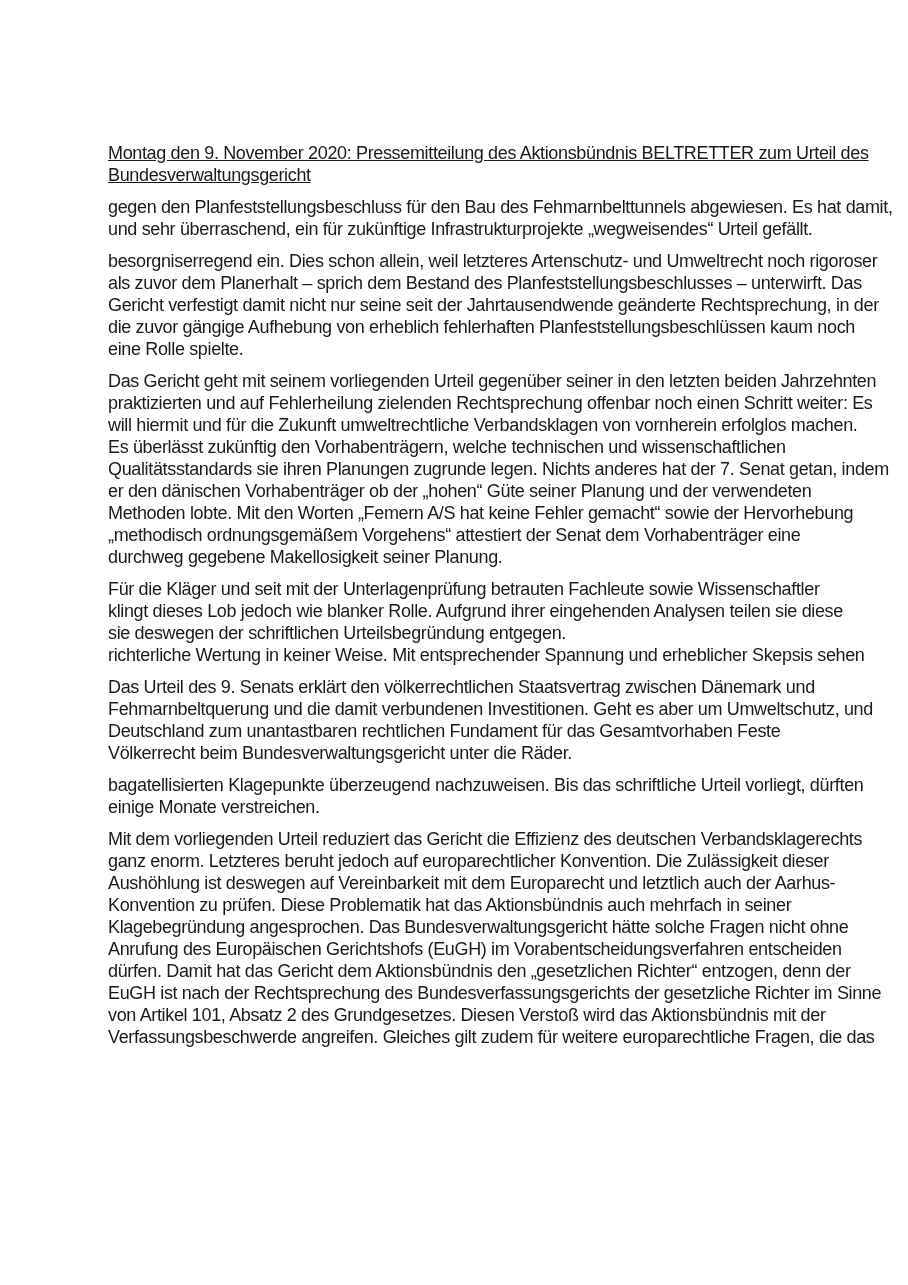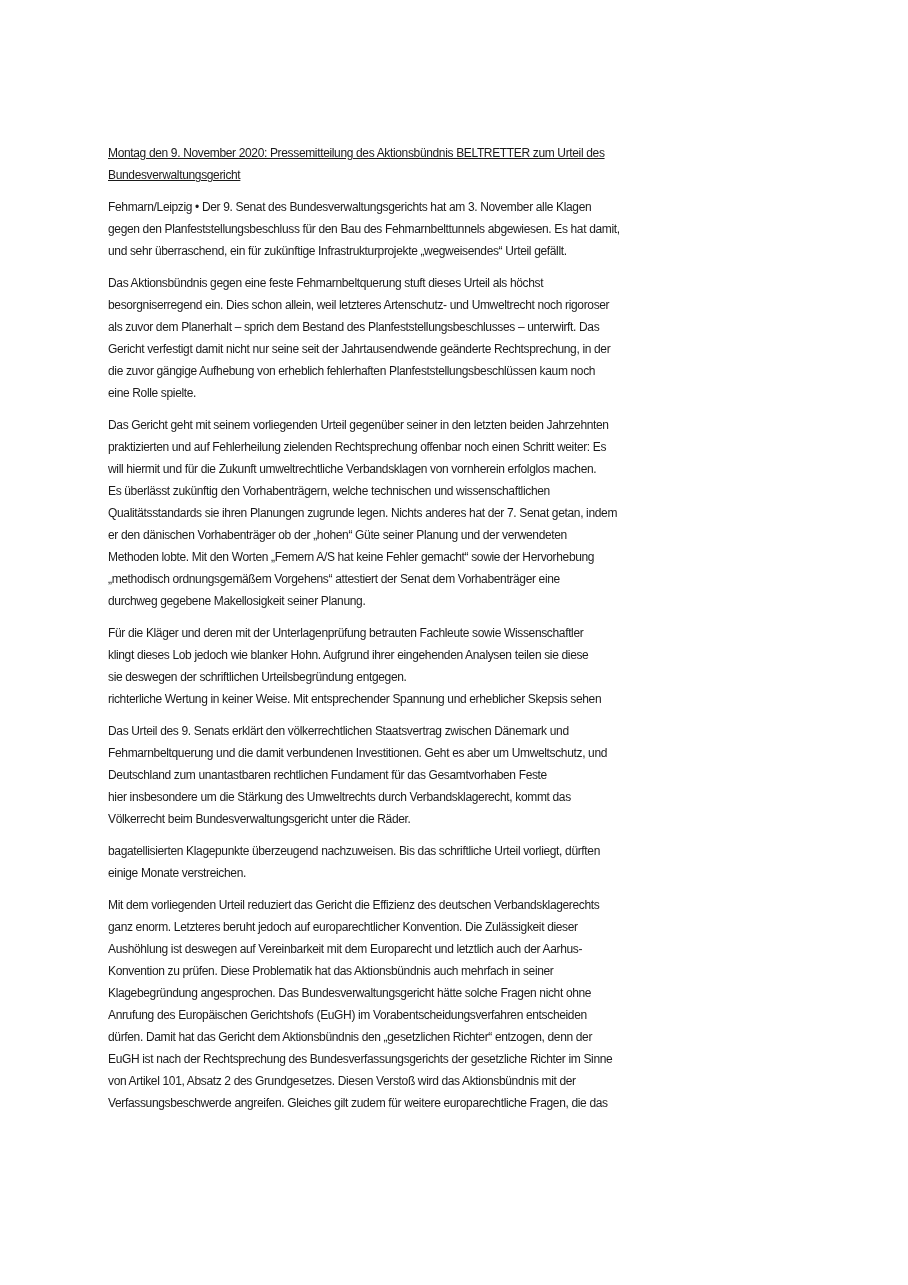--- a/index.html
+++ b/index.html
@@ -1,75 +1,72 @@
 <!DOCTYPE html>
 <html><head>
   <meta charset="utf-8">
   <style>
     html, body { margin: 0; padding: 0; background: #ffffff; }
     body { width: 908px; height: 1285px; position: relative; overflow: hidden; }
     .page {
       position: absolute; left: 108px; top: 142px; width: 700px;
       font-family: "Liberation Sans", sans-serif;
-      font-size: 12px; color: #1a1a1a;
+      font-size: 18px; color: #1a1a1a;
       line-height: 22px;
       letter-spacing: -0.35px;
     }
     .title { text-decoration: underline; margin: 0 0 10px 0; }
     .para { margin: 0 0 10px 0; }
     .line { display: block; white-space: nowrap; }
   </style>
 </head>
 <body>
 
 <div class="page">
   <p class="title">
     <span class="line">Montag den 9. November 2020: Pressemitteilung des Aktionsbündnis BELTRETTER zum Urteil des</span>
     <span class="line">Bundesverwaltungsgericht</span>
   </p>
 
   <p class="para">
-    <span class="line">Fehmarn/Leipzig • Der 9. Senat des Bundesverwaltungsgerichts hat am 3. November alle Klagen</span>
     <span class="line">gegen den Planfeststellungsbeschluss für den Bau des Fehmarnbelttunnels abgewiesen. Es hat damit,</span>
     <span class="line">und sehr überraschend, ein für zukünftige Infrastrukturprojekte „wegweisendes“ Urteil gefällt.</span>
   </p>
 
   <p class="para">
-    <span class="line">Das Aktionsbündnis gegen eine feste Fehmarnbeltquerung stuft dieses Urteil als höchst</span>
     <span class="line">besorgniserregend ein. Dies schon allein, weil letzteres Artenschutz- und Umweltrecht noch rigoroser</span>
     <span class="line">als zuvor dem Planerhalt – sprich dem Bestand des Planfeststellungsbeschlusses – unterwirft. Das</span>
     <span class="line">Gericht verfestigt damit nicht nur seine seit der Jahrtausendwende geänderte Rechtsprechung, in der</span>
     <span class="line">die zuvor gängige Aufhebung von erheblich fehlerhaften Planfeststellungsbeschlüssen kaum noch</span>
     <span class="line">eine Rolle spielte.</span>
   </p>
 
   <p class="para">
     <span class="line">Das Gericht geht mit seinem vorliegenden Urteil gegenüber seiner in den letzten beiden Jahrzehnten</span>
     <span class="line">praktizierten und auf Fehlerheilung zielenden Rechtsprechung offenbar noch einen Schritt weiter: Es</span>
     <span class="line">will hiermit und für die Zukunft umweltrechtliche Verbandsklagen von vornherein erfolglos machen.</span>
     <span class="line">Es überlässt zukünftig den Vorhabenträgern, welche technischen und wissenschaftlichen</span>
     <span class="line">Qualitätsstandards sie ihren Planungen zugrunde legen. Nichts anderes hat der 7. Senat getan, indem</span>
     <span class="line">er den dänischen Vorhabenträger ob der „hohen“ Güte seiner Planung und der verwendeten</span>
     <span class="line">Methoden lobte. Mit den Worten „Femern A/S hat keine Fehler gemacht“ sowie der Hervorhebung</span>
     <span class="line">„methodisch ordnungsgemäßem Vorgehens“ attestiert der Senat dem Vorhabenträger eine</span>
     <span class="line">durchweg gegebene Makellosigkeit seiner Planung.</span>
   </p>
 
   <p class="para">
-    <span class="line">Für die Kläger und deren mit der Unterlagenprüfung betrauten Fachleute sowie Wissenschaftler</span>
-    <span class="line">klingt dieses Lob jedoch wie blanker Hohn. Aufgrund ihrer eingehenden Analysen teilen sie diese</span>
+    <span class="line">Für die Kläger und seit mit der Unterlagenprüfung betrauten Fachleute sowie Wissenschaftler</span>
+    <span class="line">klingt dieses Lob jedoch wie blanker Rolle. Aufgrund ihrer eingehenden Analysen teilen sie diese</span>
     <span class="line">sie deswegen der schriftlichen Urteilsbegründung entgegen.</span>
     <span class="line">richterliche Wertung in keiner Weise. Mit entsprechender Spannung und erheblicher Skepsis sehen</span>
   </p>
 
   <p class="para">
     <span class="line">Das Urteil des 9. Senats erklärt den völkerrechtlichen Staatsvertrag zwischen Dänemark und</span>
     <span class="line">Fehmarnbeltquerung und die damit verbundenen Investitionen. Geht es aber um Umweltschutz, und</span>
     <span class="line">Deutschland zum unantastbaren rechtlichen Fundament für das Gesamtvorhaben Feste</span>
-    <span class="line">hier insbesondere um die Stärkung des Umweltrechts durch Verbandsklagerecht, kommt das</span>
     <span class="line">Völkerrecht beim Bundesverwaltungsgericht unter die Räder.</span>
   </p>
 
   <p class="para">
     <span class="line">bagatellisierten Klagepunkte überzeugend nachzuweisen. Bis das schriftliche Urteil vorliegt, dürften</span>
     <span class="line">einige Monate verstreichen.</span>
   </p>
 
   <p class="para">
     <span class="line">Mit dem vorliegenden Urteil reduziert das Gericht die Effizienz des deutschen Verbandsklagerechts</span>

